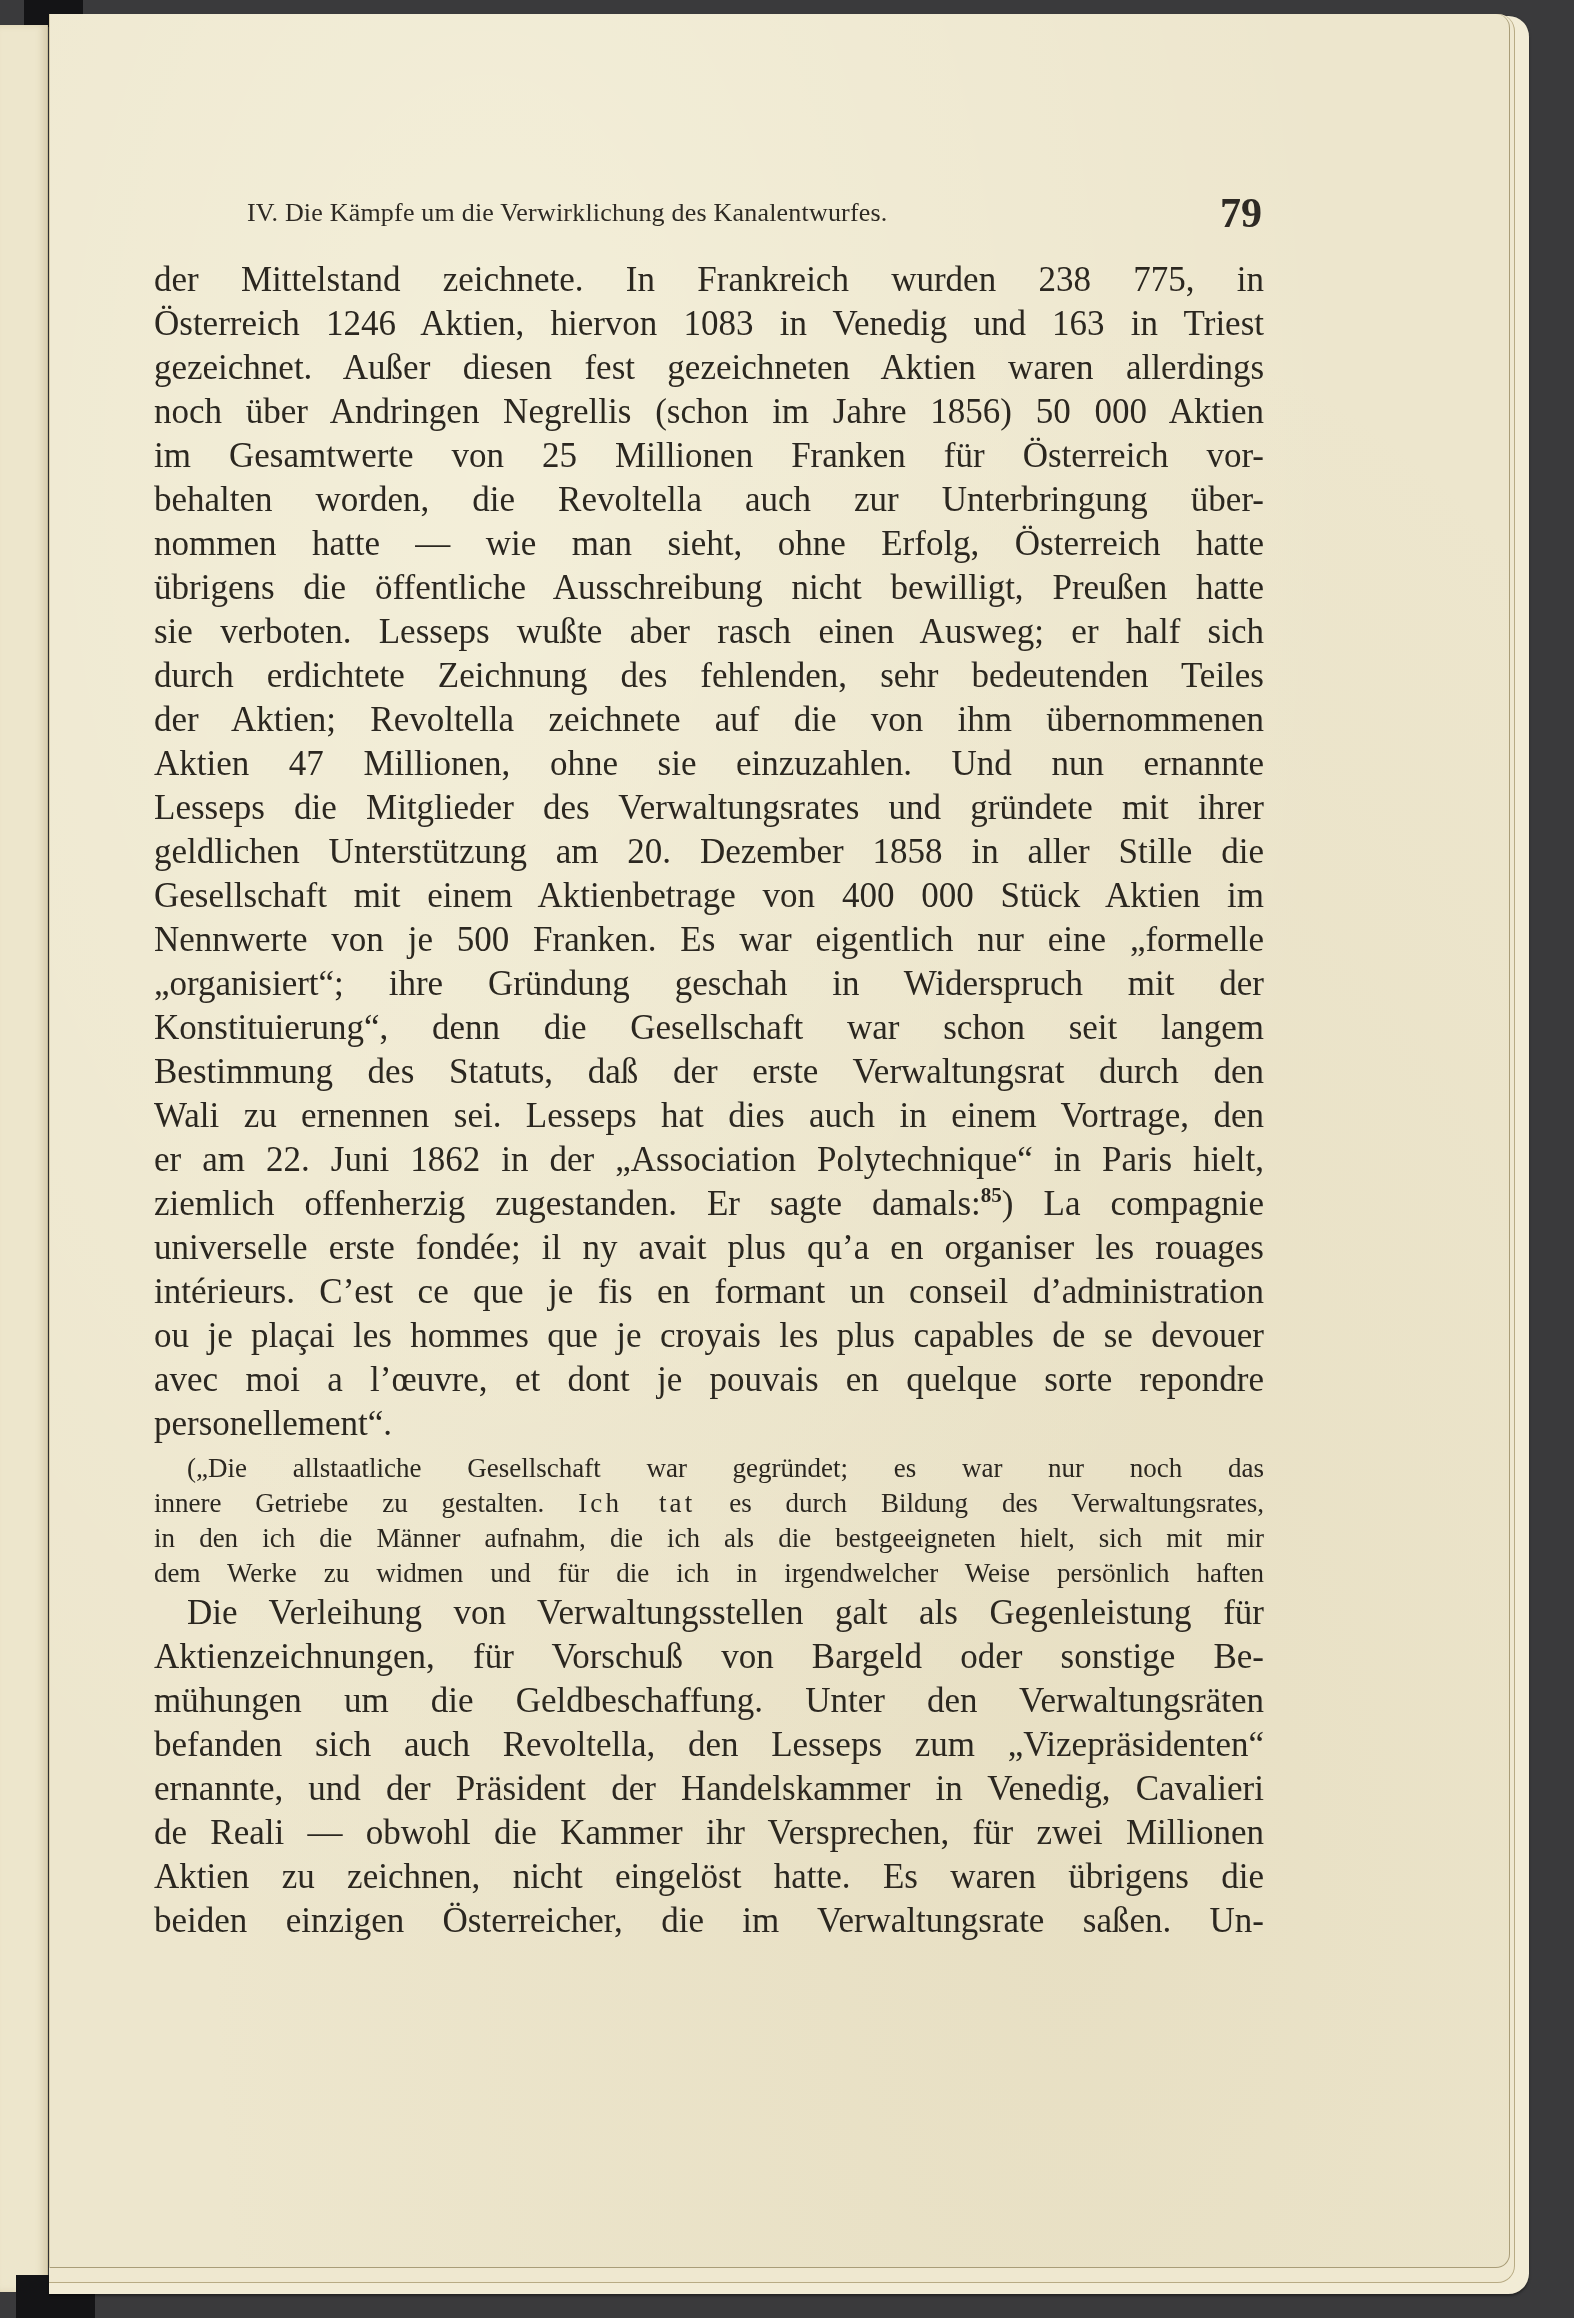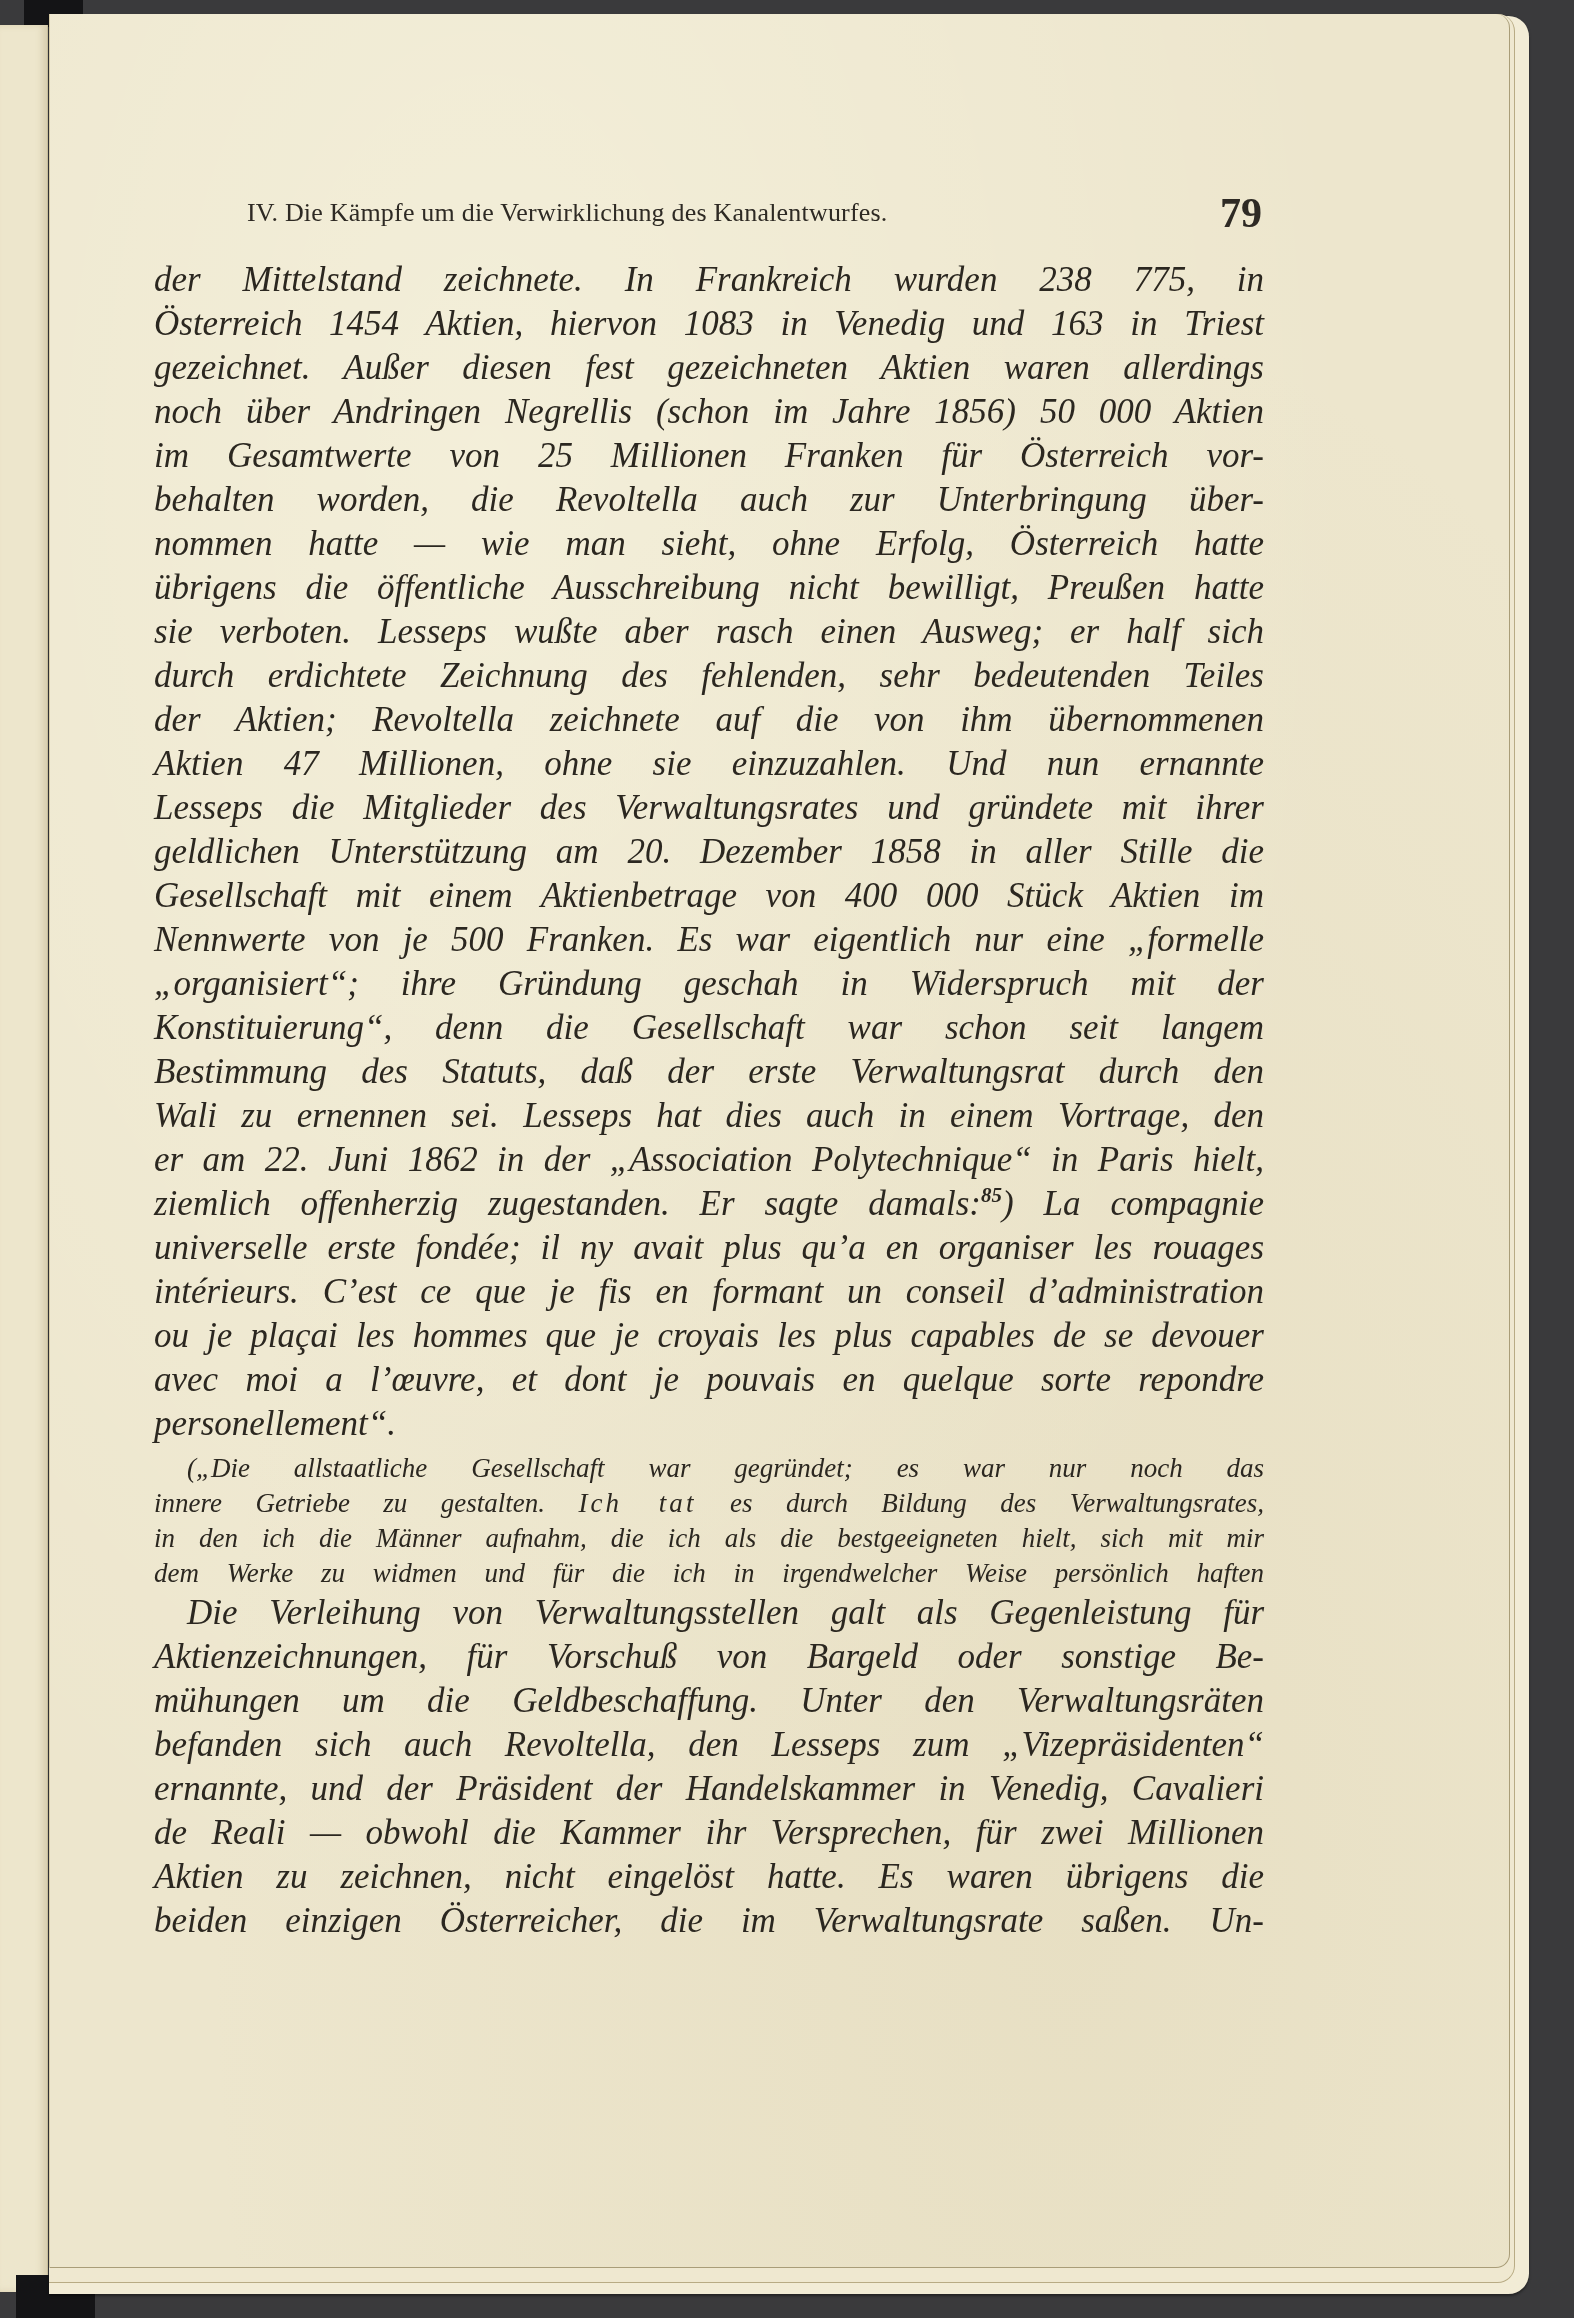--- a/index.html
+++ b/index.html
@@ -101,21 +101,20 @@
     width: 1110px;
     color: #2b2720;
   }
   .line {
     font-size: 35px;
     line-height: 44px;
     height: 44px;
     white-space: nowrap;
     text-align: justify;
     text-align-last: justify;
-    font-style: italic;
   }
   .line.last {
     text-align-last: left;
   }
   .line.indent {
     padding-left: 33px;
   }
   .note {
     margin-top: 4.7px;
   }
@@ -146,21 +145,21 @@
 <div class="page">
 
   <div class="running-head">
     <span class="running-title">IV. Die Kämpfe um die Verwirklichung des Kanalentwurfes.</span>
     <span class="page-number">79</span>
   </div>
 
   <div class="body-text">
     <div class="paragraph">
       <div class="line">der Mittelstand zeichnete. In Frankreich wurden 238 775, in</div>
-      <div class="line">Österreich 1454 Aktien, hiervon 1083 in Venedig und 163 in Triest</div>
+      <div class="line">Österreich 1246 Aktien, hiervon 1083 in Venedig und 163 in Triest</div>
       <div class="line">gezeichnet. Außer diesen fest gezeichneten Aktien waren allerdings</div>
       <div class="line">noch über Andringen Negrellis (schon im Jahre 1856) 50 000 Aktien</div>
       <div class="line">im Gesamtwerte von 25 Millionen Franken für Österreich vor-</div>
       <div class="line">behalten worden, die Revoltella auch zur Unterbringung über-</div>
       <div class="line">nommen hatte — wie man sieht, ohne Erfolg, Österreich hatte</div>
       <div class="line">übrigens die öffentliche Ausschreibung nicht bewilligt, Preußen hatte</div>
       <div class="line">sie verboten. Lesseps wußte aber rasch einen Ausweg; er half sich</div>
       <div class="line">durch erdichtete Zeichnung des fehlenden, sehr bedeutenden Teiles</div>
       <div class="line">der Aktien; Revoltella zeichnete auf die von ihm übernommenen</div>
       <div class="line">Aktien 47 Millionen, ohne sie einzuzahlen. Und nun ernannte</div>

